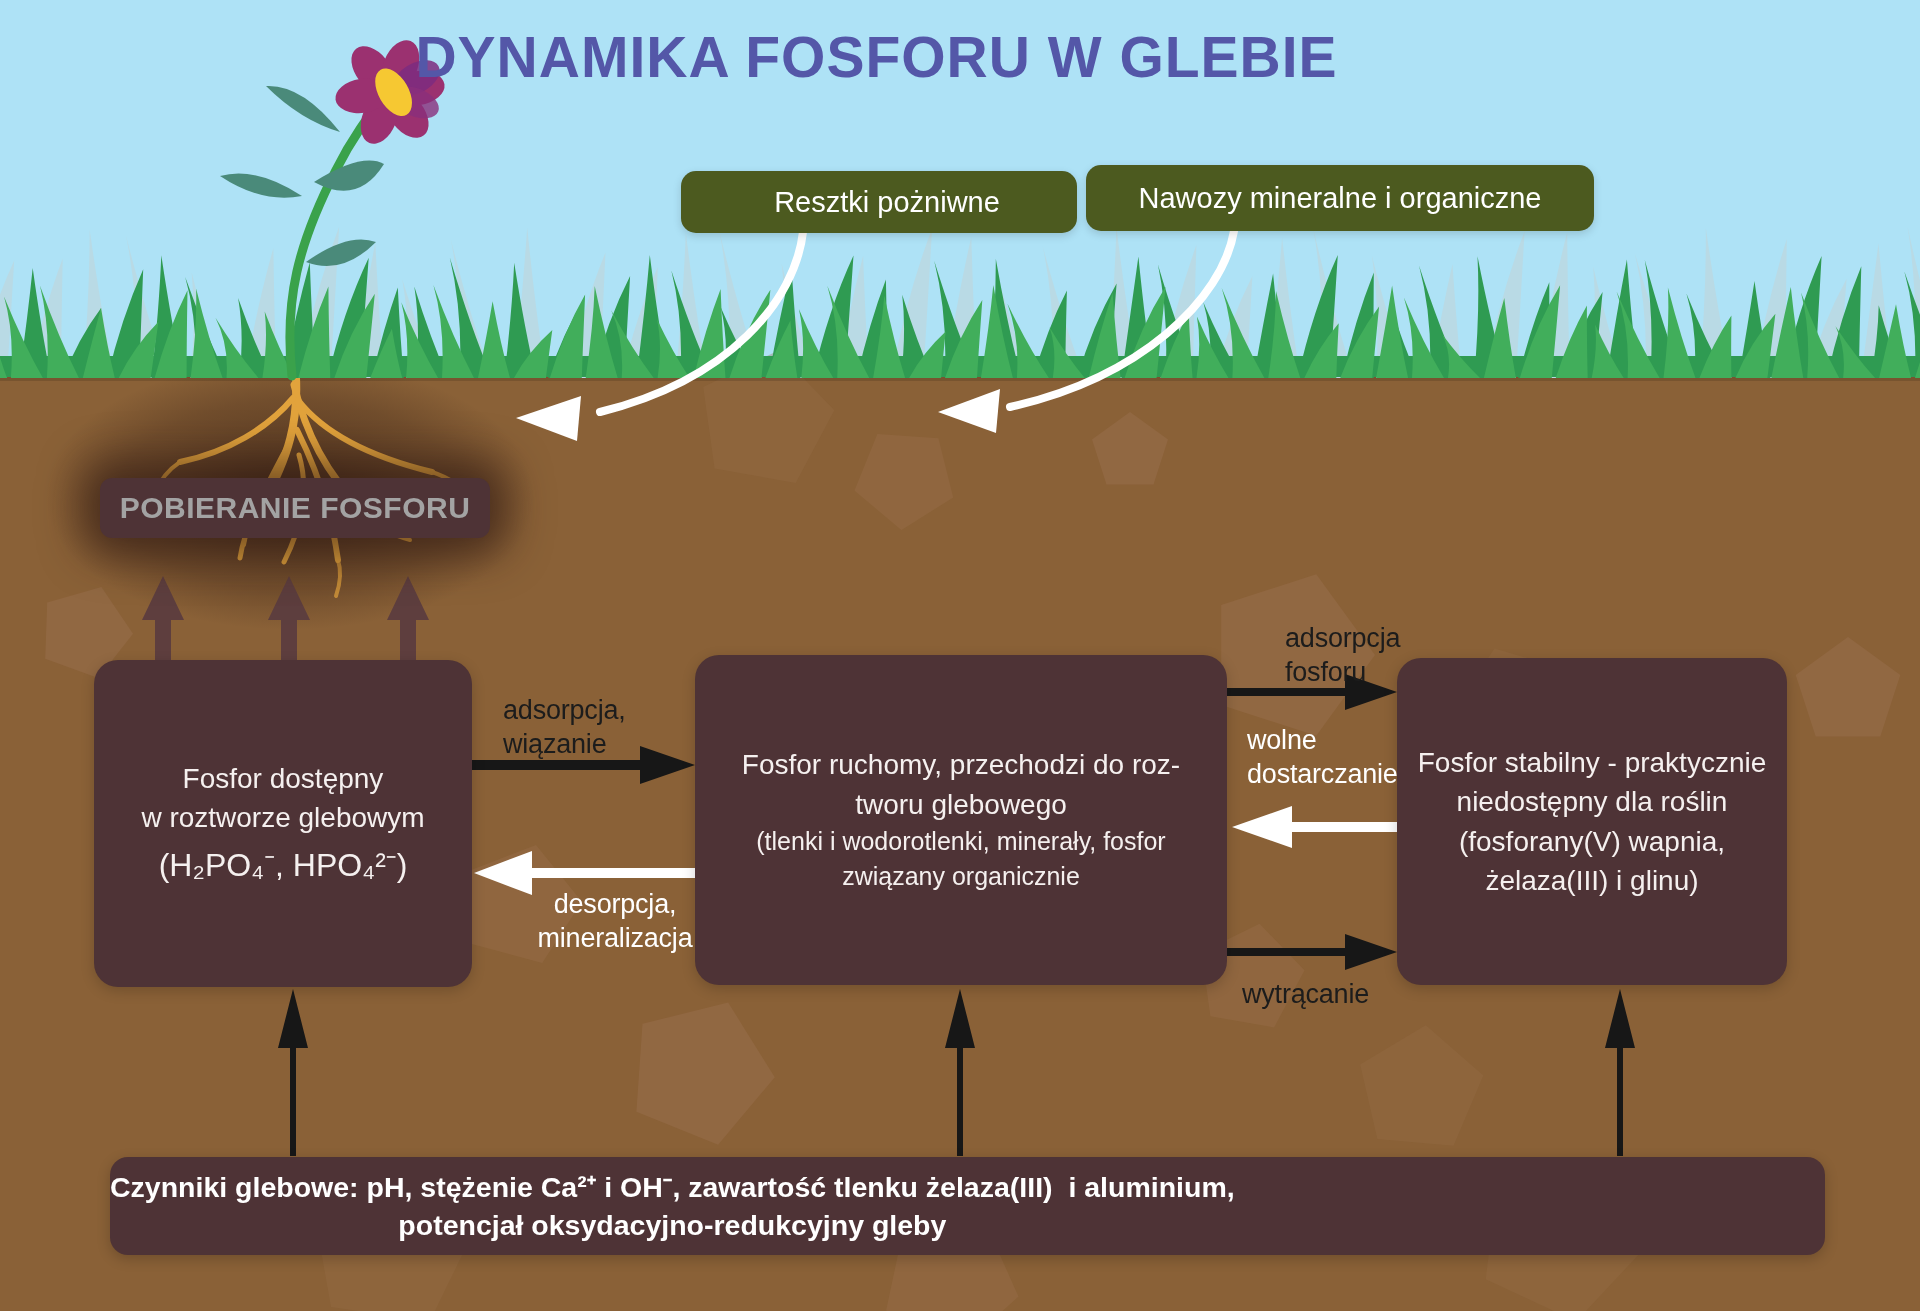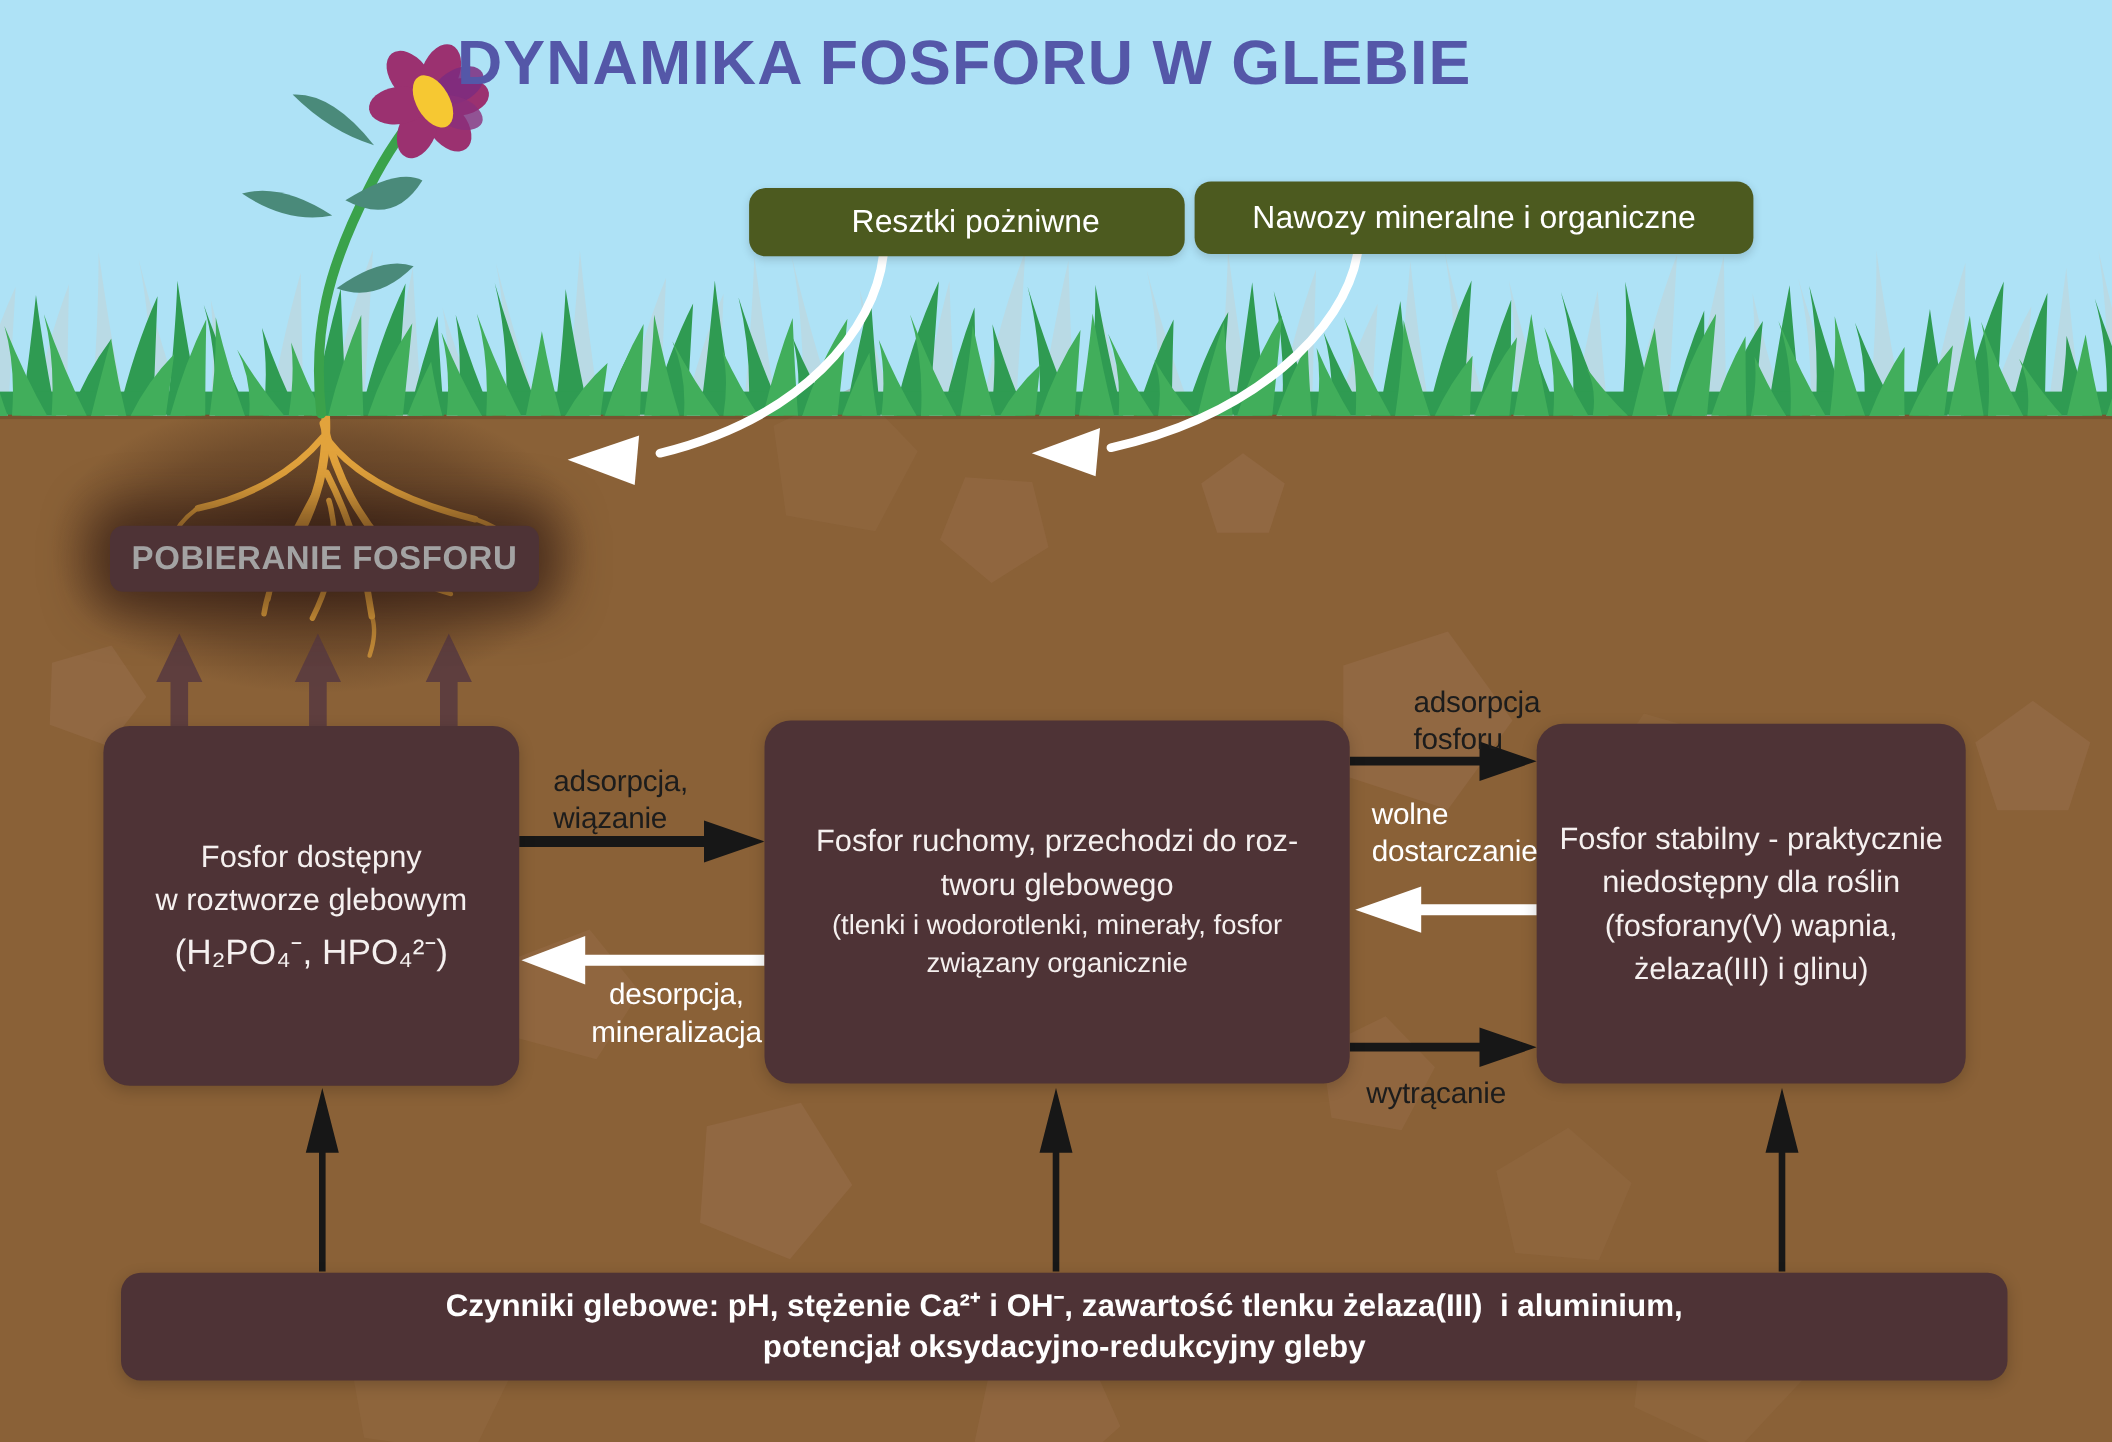--- a/index.html
+++ b/index.html
@@ -44,21 +44,21 @@
     margin-left:12px;
   }
   .formula{font-size:32px;margin-top:6px;}
   .sub-note{font-size:25px;line-height:1.42;}
   .flow-label{position:absolute;font-size:27px;line-height:1.25;letter-spacing:-.2px;}
   .lbl-dark{color:#1c1c1c;}
   .lbl-white{color:#fff;}
   .factors{
     position:absolute;left:110px;top:1157px;width:1715px;height:98px;
     background:var(--box,#4e3336);color:#fff;border-radius:18px;
-    display:flex;align-items:center;justify-content:center;text-align:center;
+    display:flex;align-items:center;justify-content:flex-start;text-align:center;
     font-size:28.5px;font-weight:600;line-height:1.35;box-shadow:0 4px 14px rgba(0,0,0,.2);
   }
 </style>
 </head>
 <body>
 
 <div class="canvas">
 
   <div class="soil"></div>
 

